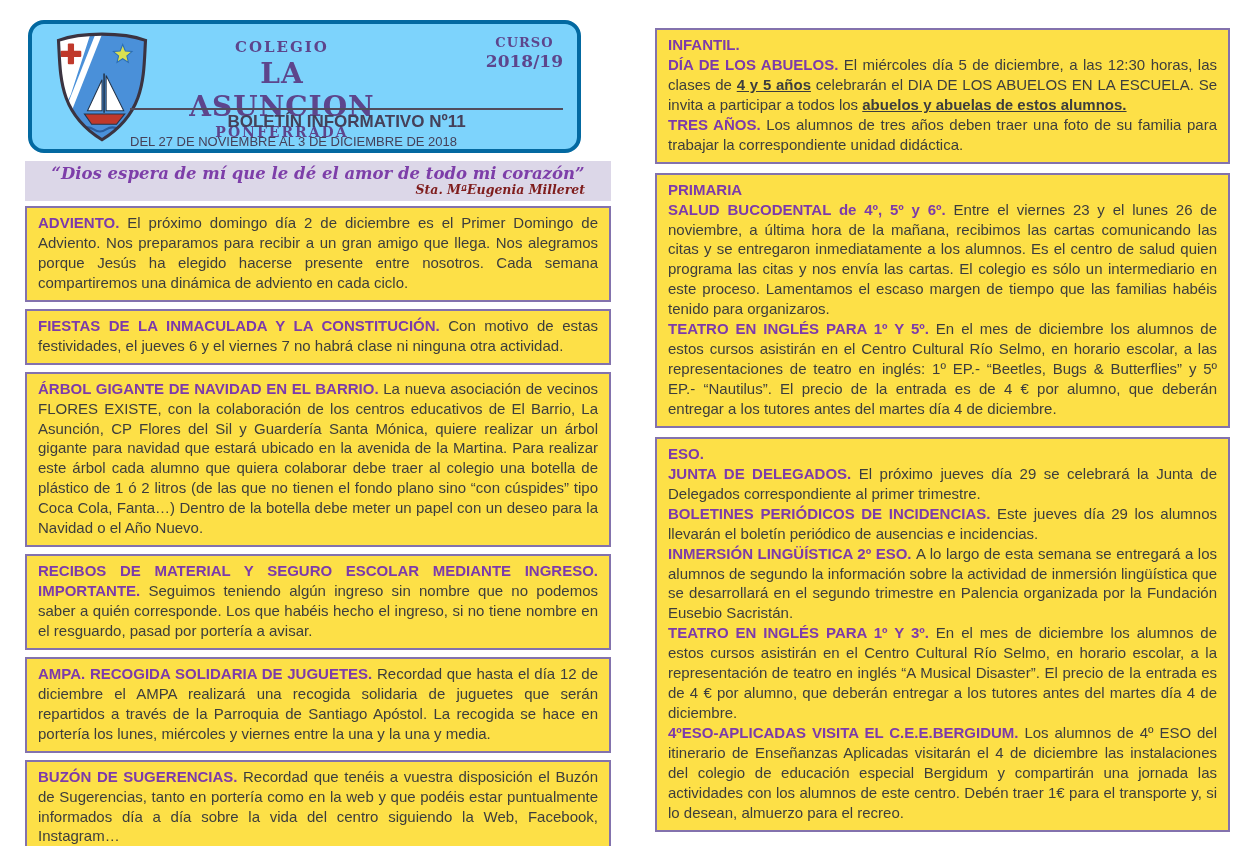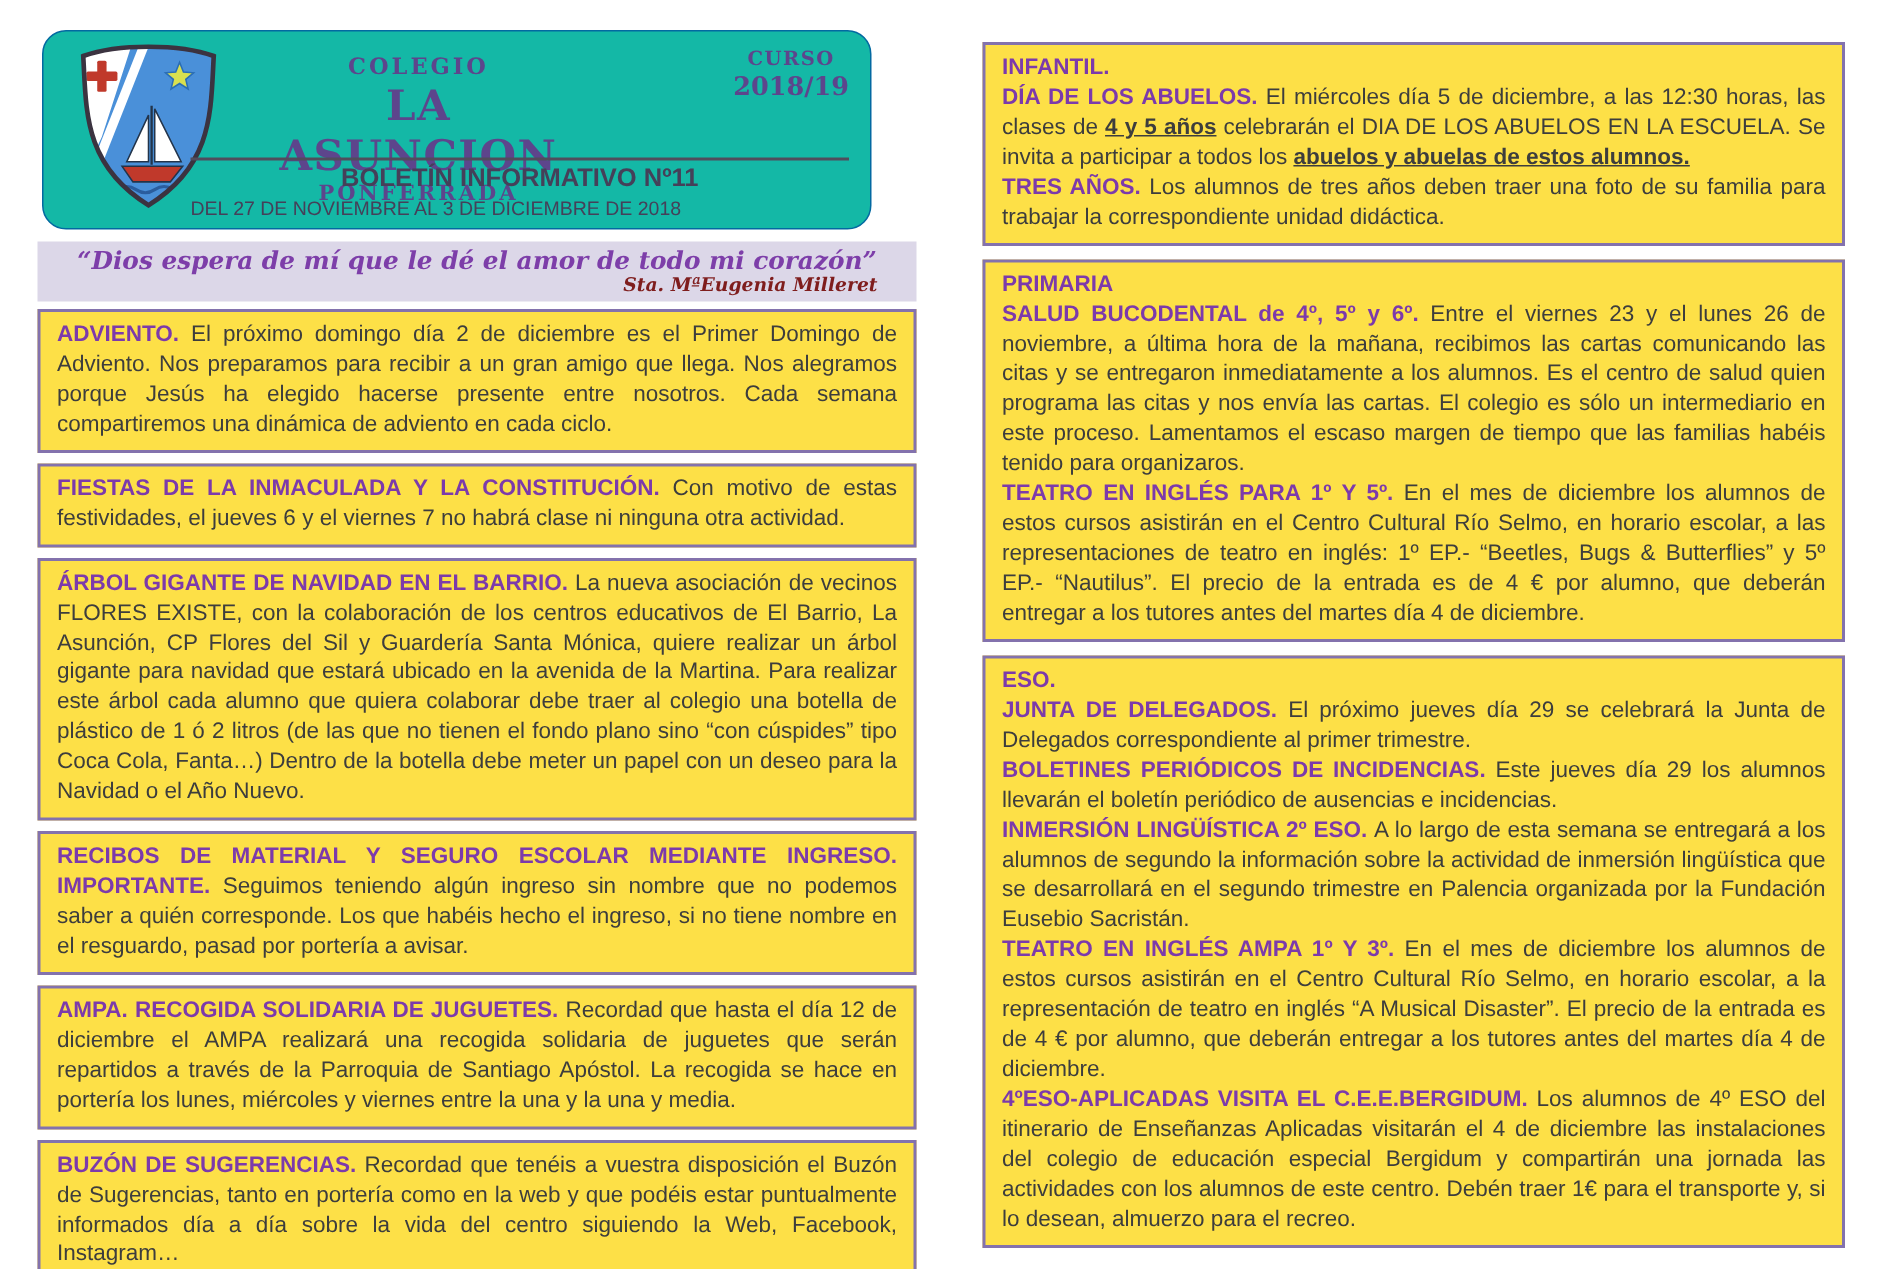--- a/index.html
+++ b/index.html
@@ -4,21 +4,21 @@
 <style>
   html,body{margin:0;padding:0;background:#ffffff;}
   .page{position:relative;width:1255px;height:846px;background:#ffffff;overflow:hidden;
         font-family:"Liberation Sans",sans-serif;}
   .col{position:absolute;top:0;}
   .col-left{left:25px;top:20px;width:586px;}
   .col-right{left:655px;top:28px;width:575px;}
 
   
   .header-box{position:relative;width:553px;height:133px;margin:0 0 8px 3px;
-              background:#14b8a6;border:1px solid #0369a1;border-radius:16px;box-sizing:border-box;}
+              background:#7dd3fc;border:4px solid #0369a1;border-radius:16px;box-sizing:border-box;}
   .crest{position:absolute;left:13px;top:6px;width:114px;height:116px;}
   .school-name{position:absolute;left:136px;top:14px;width:228px;text-align:center;
                color:#5d458c;font-family:"DejaVu Serif",serif;font-weight:bold;}
   .sn1{font-size:15px;letter-spacing:2px;}
   .sn2{font-size:28px;letter-spacing:1px;margin-top:1px;}
   .sn3{font-size:14px;letter-spacing:2px;margin-top:1px;}
   .curso{position:absolute;right:14px;top:11px;text-align:center;color:#5d458c;
          font-family:"DejaVu Serif",serif;font-weight:bold;}
   .curso-label{font-size:13px;letter-spacing:1px;}
   .curso-year{font-size:17px;margin-top:1px;}
@@ -120,18 +120,18 @@
     <div class="box">
         <p class="para"><span class="seg-h">PRIMARIA</span></p>
         <p class="para"><span class="seg-h">SALUD BUCODENTAL de 4º, 5º y 6º. </span><span>Entre el viernes 23 y el lunes 26 de noviembre, a última hora de la mañana, recibimos las cartas comunicando las citas y se entregaron inmediatamente a los alumnos. Es el centro de salud quien programa las citas y nos envía las cartas. El colegio es sólo un intermediario en este proceso. Lamentamos el escaso margen de tiempo que las familias habéis tenido para organizaros.</span></p>
         <p class="para"><span class="seg-h">TEATRO EN INGLÉS PARA 1º Y 5º. </span><span>En el mes de diciembre los alumnos de estos cursos asistirán en el Centro Cultural Río Selmo, en horario escolar, a las representaciones de teatro en inglés: 1º EP.- “Beetles, Bugs &amp; Butterflies” y 5º EP.- “Nautilus”. El precio de la entrada es de 4 € por alumno, que deberán entregar a los tutores antes del martes día 4 de diciembre.</span></p>
       </div>
     <div class="box">
         <p class="para"><span class="seg-h">ESO.</span></p>
         <p class="para"><span class="seg-h">JUNTA DE DELEGADOS. </span><span>El próximo jueves día 29 se celebrará la Junta de Delegados correspondiente al primer trimestre.</span></p>
         <p class="para"><span class="seg-h">BOLETINES PERIÓDICOS DE INCIDENCIAS. </span><span>Este jueves día 29 los alumnos llevarán el boletín periódico de ausencias e incidencias.</span></p>
         <p class="para"><span class="seg-h">INMERSIÓN LINGÜÍSTICA 2º ESO. </span><span>A lo largo de esta semana se entregará a los alumnos de segundo la información sobre la actividad de inmersión lingüística que se desarrollará en el segundo trimestre en Palencia organizada por la Fundación Eusebio Sacristán.</span></p>
-        <p class="para"><span class="seg-h">TEATRO EN INGLÉS AMPA 1º Y 3º. </span><span>En el mes de diciembre los alumnos de estos cursos asistirán en el Centro Cultural Río Selmo, en horario escolar, a la representación de teatro en inglés “A Musical Disaster”. El precio de la entrada es de 4 € por alumno, que deberán entregar a los tutores antes del martes día 4 de diciembre.</span></p>
+        <p class="para"><span class="seg-h">TEATRO EN INGLÉS PARA 1º Y 3º. </span><span>En el mes de diciembre los alumnos de estos cursos asistirán en el Centro Cultural Río Selmo, en horario escolar, a la representación de teatro en inglés “A Musical Disaster”. El precio de la entrada es de 4 € por alumno, que deberán entregar a los tutores antes del martes día 4 de diciembre.</span></p>
         <p class="para"><span class="seg-h">4ºESO-APLICADAS VISITA EL C.E.E.BERGIDUM. </span><span>Los alumnos de 4º ESO del itinerario de Enseñanzas Aplicadas visitarán el 4 de diciembre las instalaciones del colegio de educación especial Bergidum y compartirán una jornada las actividades con los alumnos de este centro. Debén traer 1€ para el transporte y, si lo desean, almuerzo para el recreo.</span></p>
       </div>
   </div>
 
 </div>
 
 </body></html>

